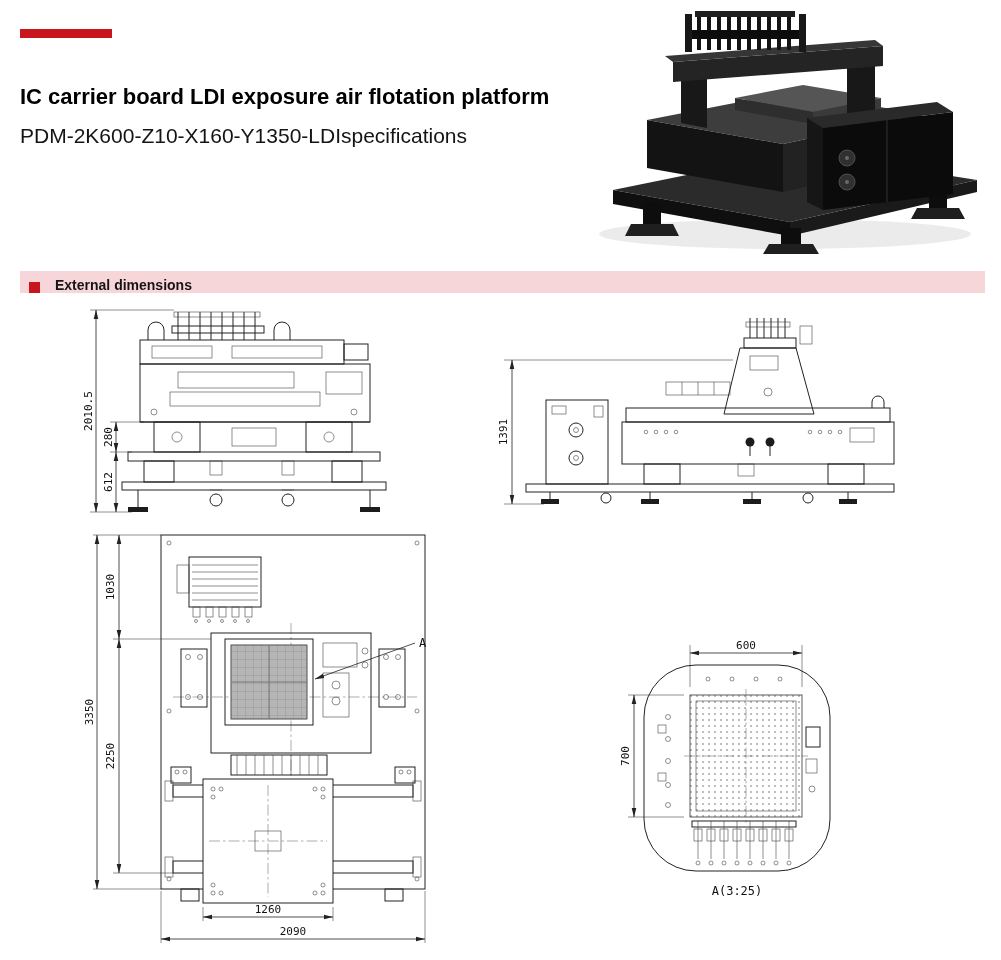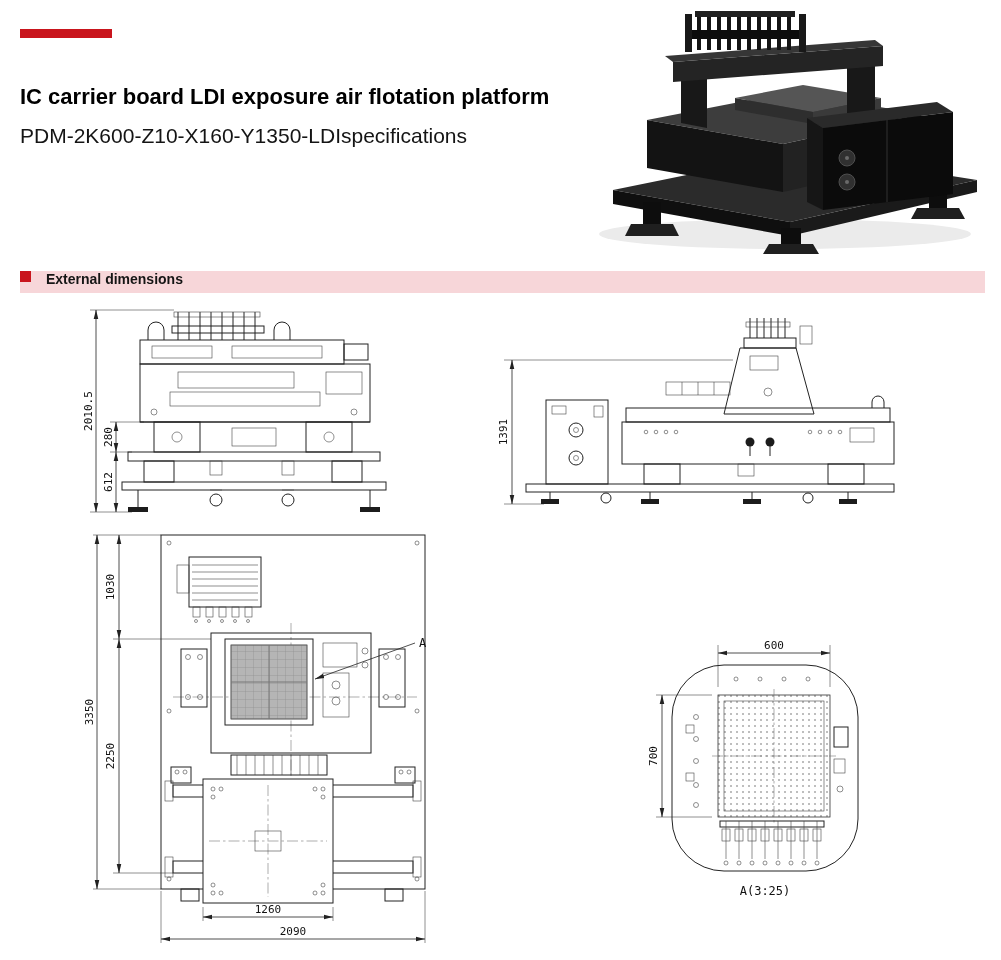--- a/index.html
+++ b/index.html
@@ -3,28 +3,28 @@
 <meta charset="utf-8">
 <style>
   *{margin:0;padding:0;box-sizing:border-box}
   html,body{background:#ffffff}
   body{width:1001px;height:960px;font-family:"Liberation Sans",sans-serif}
   .page{position:relative;width:1001px;height:960px;background:#fff;overflow:hidden}
   .accent-bar{position:absolute;left:20px;top:29px;width:92px;height:9px;background:#c9151d}
   .title{position:absolute;left:20px;top:84px;font-size:22px;font-weight:bold;color:#000;white-space:nowrap}
   .subtitle{position:absolute;left:20px;top:124px;font-size:21px;font-weight:400;color:#141414;white-space:nowrap}
   .render{position:absolute;left:585px;top:2px}
-  .banner{position:absolute;left:20px;top:271px;width:965px;height:22px;background:#f7d6d9;display:flex;align-items:flex-start;}
+  .banner{position:absolute;left:20px;top:271px;width:965px;height:22px;background:#f7d6d9;display:flex;align-items:flex-end;padding-left:9px}
   .marker{width:11px;height:11px;background:#c9151d;margin-right:15px;flex:none}
   .banner-label{font-size:14px;font-weight:bold;color:#151515}
   .drawing{position:absolute}
   .front{left:82px;top:300px}
   .side{left:498px;top:312px}
   .plan{left:85px;top:531px}
-  .detail{left:632px;top:633px}
+  .detail{left:604px;top:633px}
   svg .ln{stroke:#222;stroke-width:1;fill:none}
   svg .thin{stroke:#444;stroke-width:0.6;fill:none}
   svg .dim{stroke:#222;stroke-width:0.8;fill:none}
   svg .ext{stroke:#333;stroke-width:0.55;fill:none}
   svg .cl{stroke:#777;stroke-width:0.6;fill:none;stroke-dasharray:11 3 2.5 3}
   svg .dimtxt{font-family:"DejaVu Sans Mono",monospace;font-size:11px;fill:#111;stroke:none}
   svg .caption{font-family:"DejaVu Sans Mono",monospace;font-size:12px;fill:#111;stroke:none}
   svg .solid{fill:#1c1c1c;stroke:none}
   svg .grayfill{fill:#b5b5b5;stroke:#666;stroke-width:0.6}
 </style>

